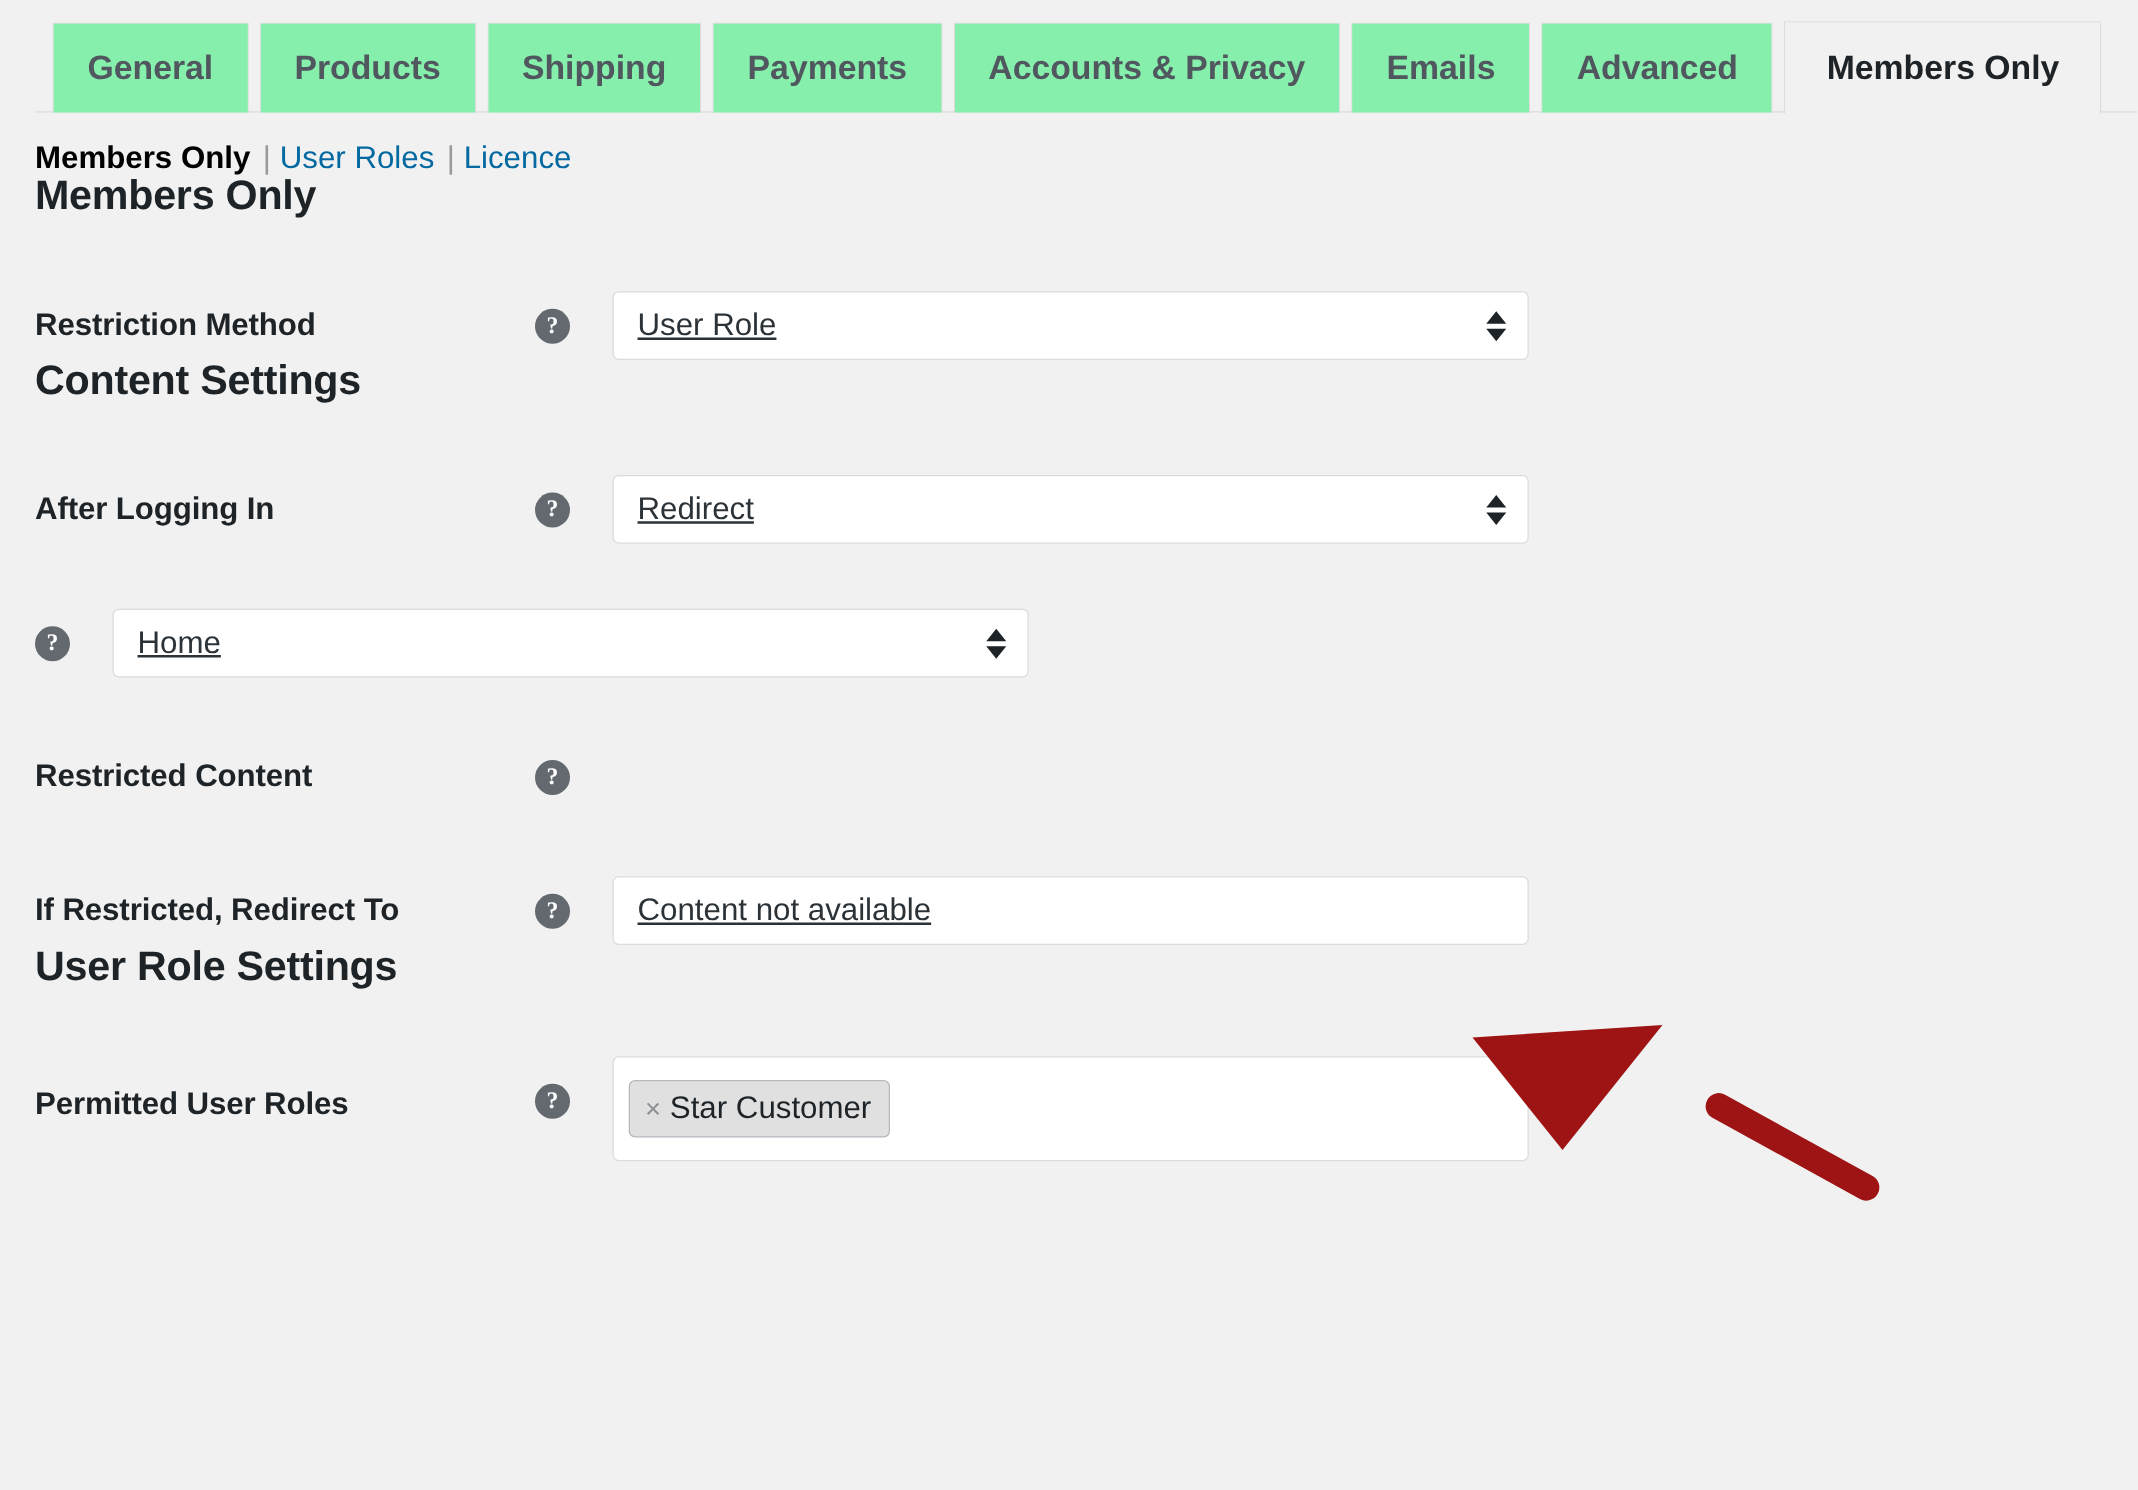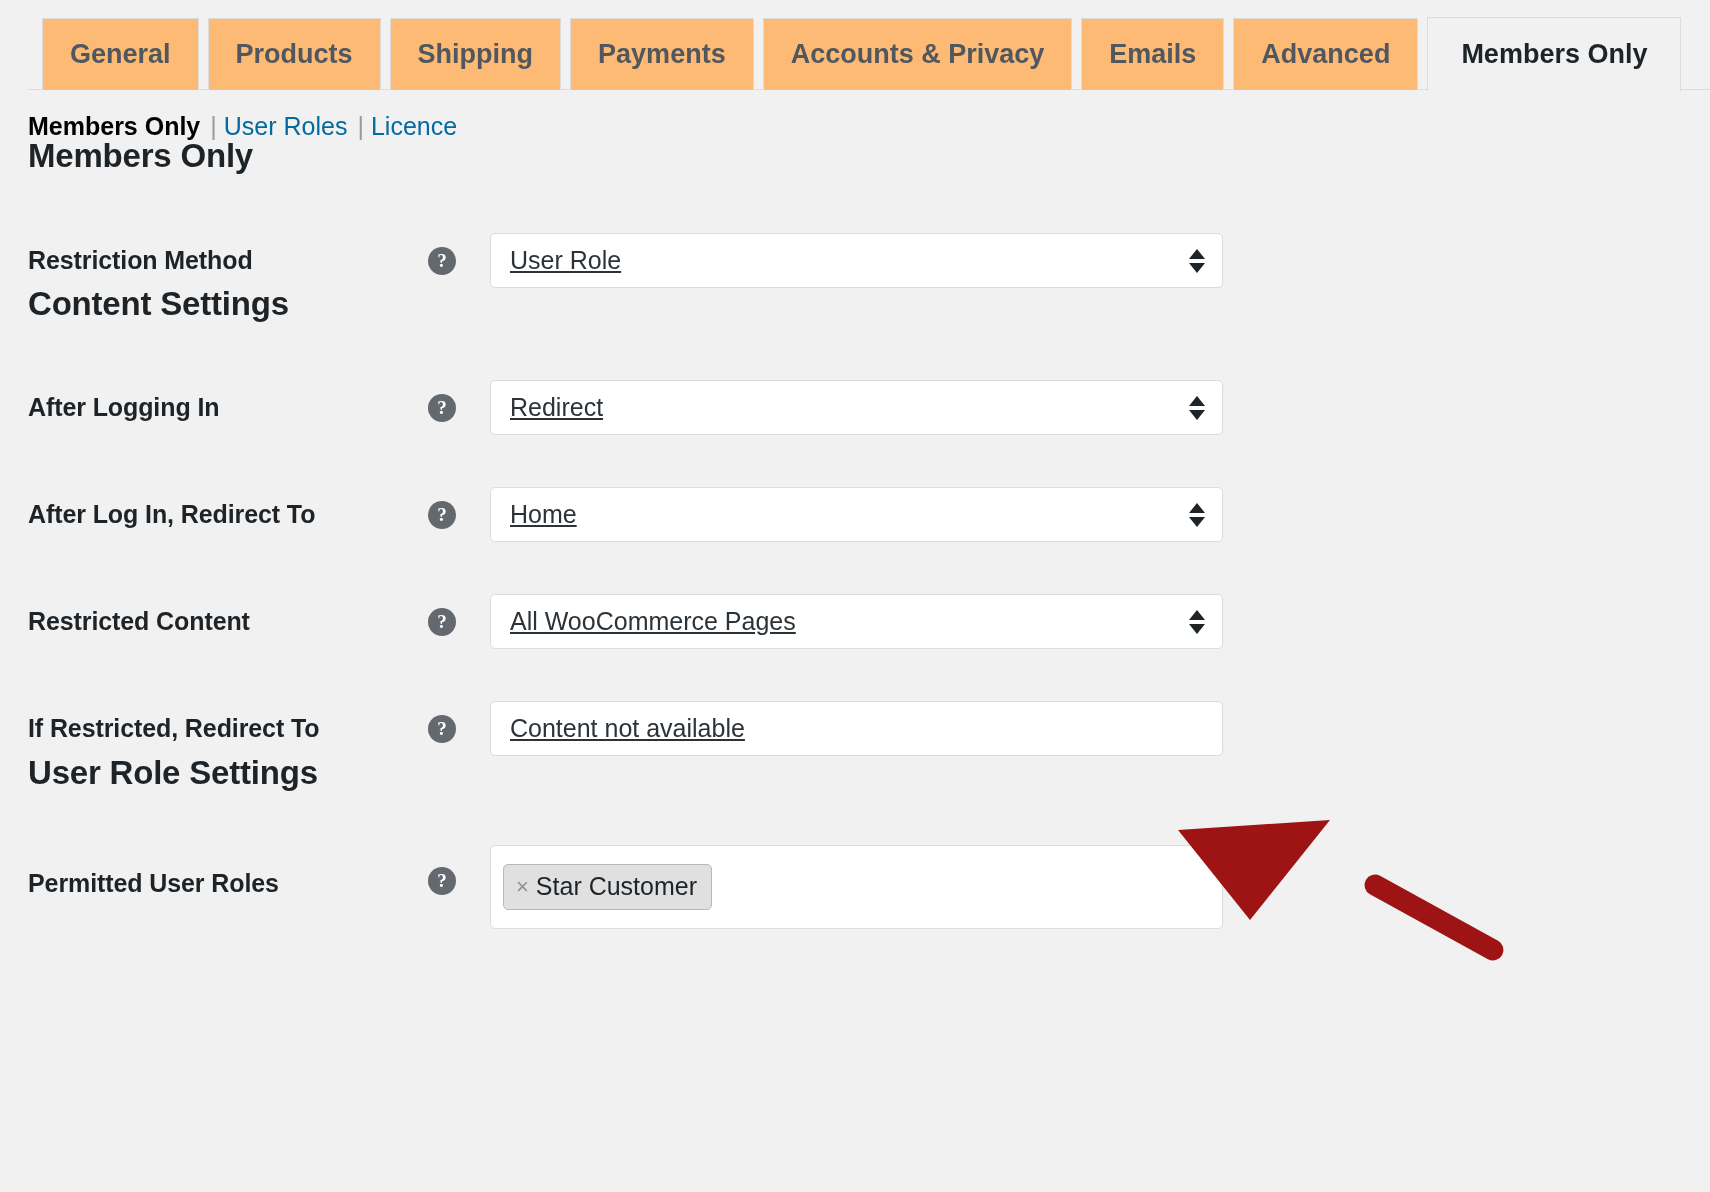--- a/index.html
+++ b/index.html
@@ -31,21 +31,21 @@
     position: absolute;
     left: 28px;
     right: 0;
     bottom: 0;
     height: 1px;
     background: #dcdcdc;
   }
   .tab {
     position: relative;
     z-index: 2;
-    background: #fdba74;
+    background: #86efac;
     border: 1px solid #dcdcdc;
     border-bottom: none;
     color: #50575e;
     font-size: 27px;
     font-weight: bold;
     line-height: 1;
     padding: 17px 27px 18px 27px;
     box-sizing: border-box;
     white-space: nowrap;
     text-decoration: none;
@@ -262,41 +262,33 @@
     <div class="field">
       <span class="value">Redirect</span>
       <span class="arrows">
           <i class="up"></i>
           <i class="down"></i>
         </span>
     </div>
   </div>
 
   <div class="row" style="margin-top:52px;height:55px;">
-    <div class="row-label">After Log In, Redirect To</div>
     <div class="help">?</div>
     <div class="field">
       <span class="value">Home</span>
       <span class="arrows">
           <i class="up"></i>
           <i class="down"></i>
         </span>
     </div>
   </div>
 
   <div class="row" style="margin-top:52px;height:55px;">
     <div class="row-label">Restricted Content</div>
     <div class="help">?</div>
-    <div class="field">
-      <span class="value">All WooCommerce Pages</span>
-      <span class="arrows">
-          <i class="up"></i>
-          <i class="down"></i>
-        </span>
-    </div>
   </div>
 
   <div class="row" style="margin-top:52px;height:55px;">
     <div class="row-label">If Restricted, Redirect To</div>
     <div class="help">?</div>
     <div class="field">
       <span class="value">Content not available</span>
     </div>
   </div>
 

